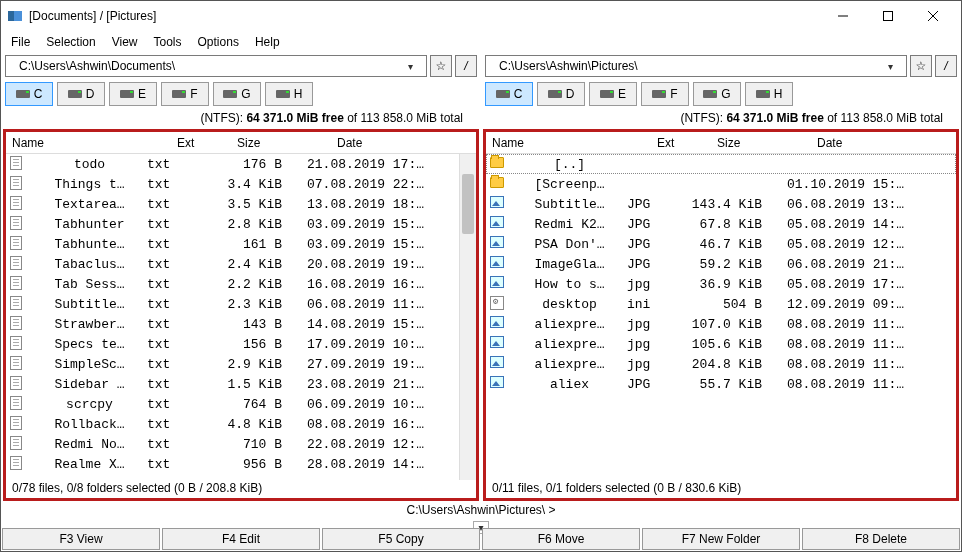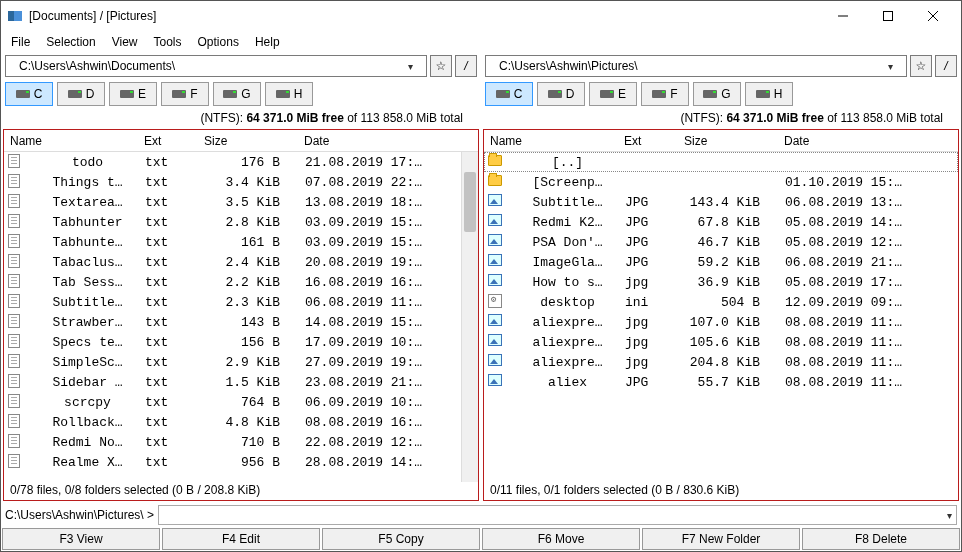--- a/index.html
+++ b/index.html
@@ -16,24 +16,24 @@
   .addr-input .chev { font-size: 10px; color: #333; }
   .addr-btn { width: 22px; height: 22px; border: 1px solid #7a7a7a; background: #f0f0f0; display: flex; align-items: center; justify-content: center; cursor: pointer; }
   .drives { height: 30px; display: flex; align-items: center; gap: 4px; padding: 2px 4px; }
   .drive-btn { height: 24px; min-width: 48px; border: 1px solid #999; background: #f0f0f0; display: flex; align-items: center; justify-content: center; gap: 4px; cursor: pointer; padding: 0 6px; }
   .drive-btn.sel { background: #cde8ff; border-color: #3399ff; }
   .drive-icon { width: 14px; height: 8px; background: #666; border-radius: 1px; position: relative; }
   .drive-icon::before { content: ""; position: absolute; top: 1px; right: 1px; width: 3px; height: 2px; background: #3d3; }
   .infoline { height: 20px; padding: 2px 18px; font-size: 12px; text-align: right; }
   .infoline b { font-weight: bold; }
   .panes { flex: 1; display: flex; min-height: 0; }
-  .pane { flex: 1; border: 1px solid #b91c1c; margin: 0 2px 2px 2px; display: flex; flex-direction: column; min-height: 0; }
+  .pane { flex: 1; border: 3px solid #b91c1c; margin: 0 2px 2px 2px; display: flex; flex-direction: column; min-height: 0; }
   .listhdr { display: flex; background: #fff; border-bottom: 1px solid #ddd; height: 22px; align-items: center; font-size: 12px; }
   .col-name { flex: 0 0 140px; padding-left: 6px; }
-  .col-ext  { flex: 0 0 60px; }
+  .col-ext  { flex: 0 0 60px; margin-left: 31px; }
   .col-size { flex: 0 0 100px; text-align: left; }
   .col-date { flex: 1; }
   .listbody { flex: 1; overflow-y: auto; position: relative; }
   .row { display: flex; height: 20px; align-items: center; font-family: "Courier New", monospace; font-size: 13px; padding-left: 4px; white-space: nowrap; cursor: pointer; }
   .row:nth-child(odd) { background: #fff; }
   .row:nth-child(even) { background: #fff; }
   .row.focused { outline: 1px dotted #888; outline-offset: -1px; }
   .ficon { width: 16px; height: 16px; margin-right: 6px; }
   .ic-doc { border: 1px solid #888; background: #fff; width: 12px; height: 14px; position: relative; }
   .ic-doc::before { content: ""; position: absolute; left: 2px; top: 2px; right: 2px; height: 1px; background: #aaa; box-shadow: 0 3px 0 #aaa, 0 6px 0 #aaa; }
@@ -41,21 +41,21 @@
   .ic-fold::before { content: ""; position: absolute; top: -3px; left: 0; width: 6px; height: 3px; background: #ffcc44; border: 1px solid #c90; border-bottom: none; border-radius: 1px 1px 0 0; }
   .ic-img { width: 14px; height: 12px; border: 1px solid #3a73b8; background: #dff; position: relative; }
   .ic-img::before { content: ""; position: absolute; left: 1px; bottom: 1px; width: 0; height: 0; border-left: 4px solid transparent; border-right: 4px solid transparent; border-bottom: 5px solid #3a73b8; }
   .ic-ini { width: 14px; height: 14px; border: 1px solid #888; background: #fff; position: relative; }
   .ic-ini::before { content: "⚙"; position: absolute; font-size: 9px; left: 2px; top: -1px; color: #666; }
   .c-name { flex: 0 0 115px; overflow: hidden; text-overflow: ellipsis; text-align: center; }
   .c-ext  { flex: 0 0 60px; }
   .c-size { flex: 0 0 100px; text-align: right; padding-right: 25px; }
   .c-date { flex: 1; }
   .status { height: 18px; padding: 1px 6px; font-size: 12px; }
-  .cmdline { height: 24px; display: flex; align-items: center; padding: 0 4px; gap: 4px; }
+  .cmdline { height: 24px; display: flex; align-items: center; padding: 0 4px; gap: 4px; flex-direction: column; }
   .cmdline .cmd-input { flex: 1; border: 1px solid #aaa; height: 20px; display: flex; align-items: center; justify-content: flex-end; padding: 0 4px; }
   .cmdline .cmd-input .chev { font-size: 10px; color: #333; }
   .fnkeys { height: 24px; display: flex; }
   .fnkeys .fn { flex: 1; border: 1px solid #999; margin: 1px; background: #f0f0f0; display: flex; align-items: center; justify-content: center; cursor: pointer; }
   
   .scrollbar-stub { position: absolute; right: 0; top: 0; bottom: 0; width: 17px; background: #f0f0f0; border-left: 1px solid #ddd; }
   .scrollbar-stub .thumb { position: absolute; left: 2px; right: 2px; top: 20px; height: 60px; background: #c2c2c2; border-radius: 2px; }
   .dual-addr { display: flex; }
   .dual-addr > div { flex: 1; }
 </style>

